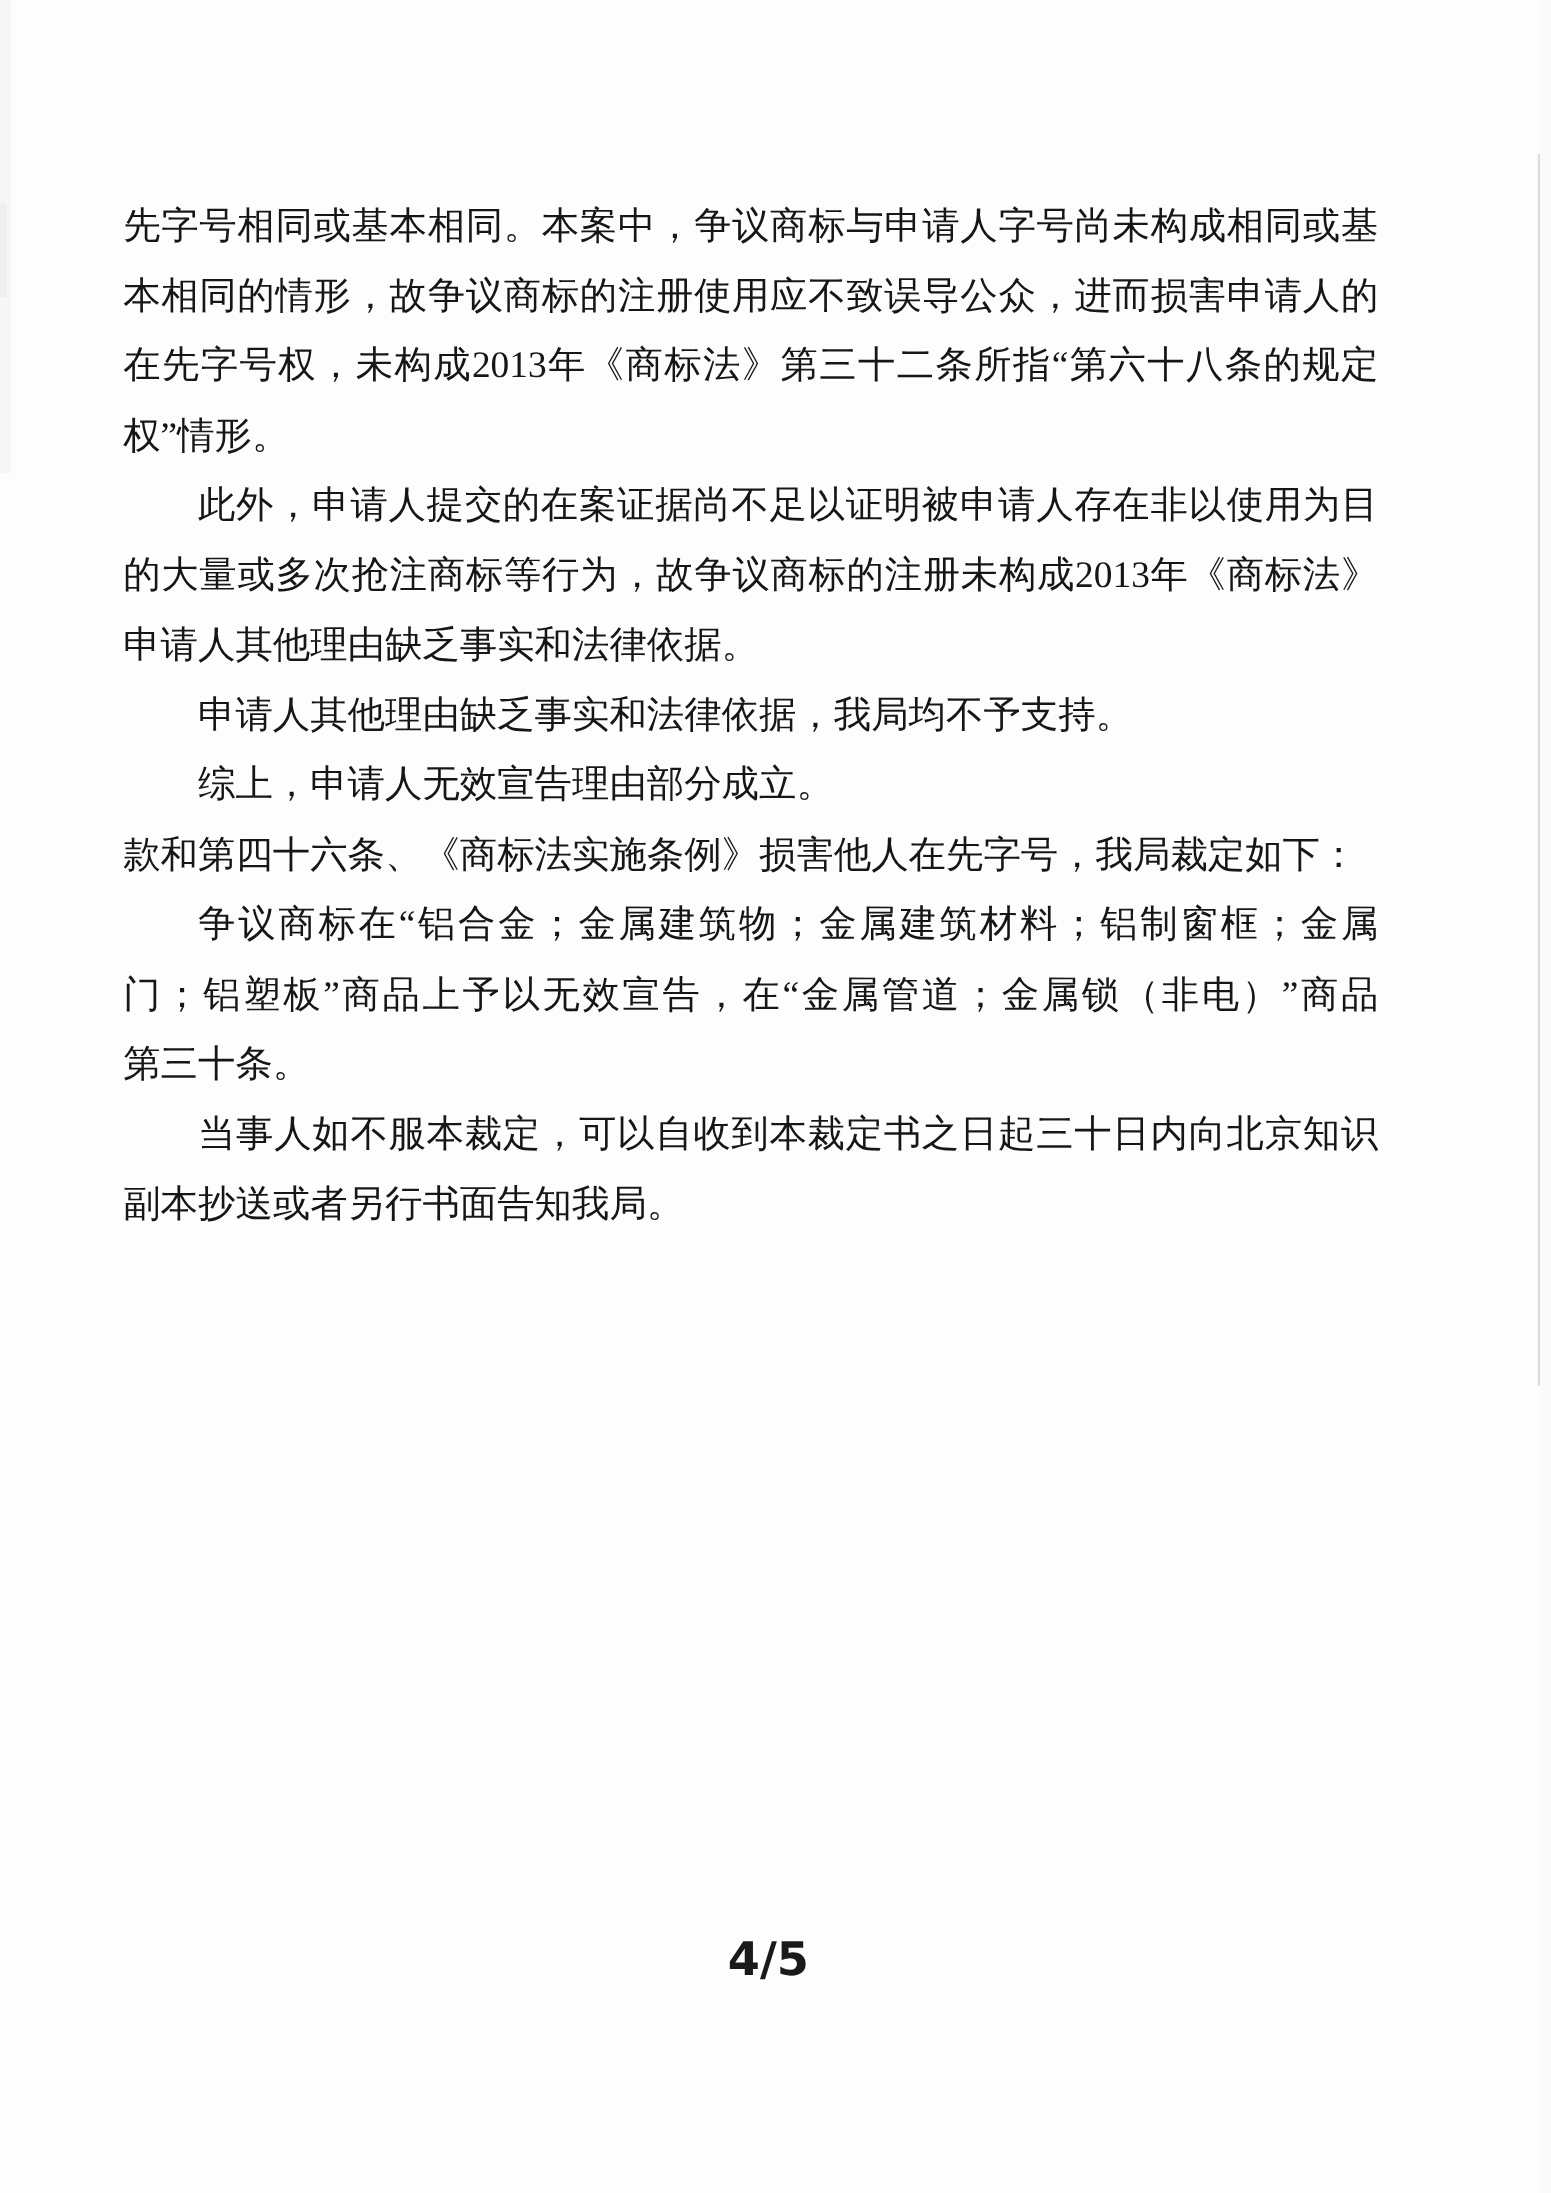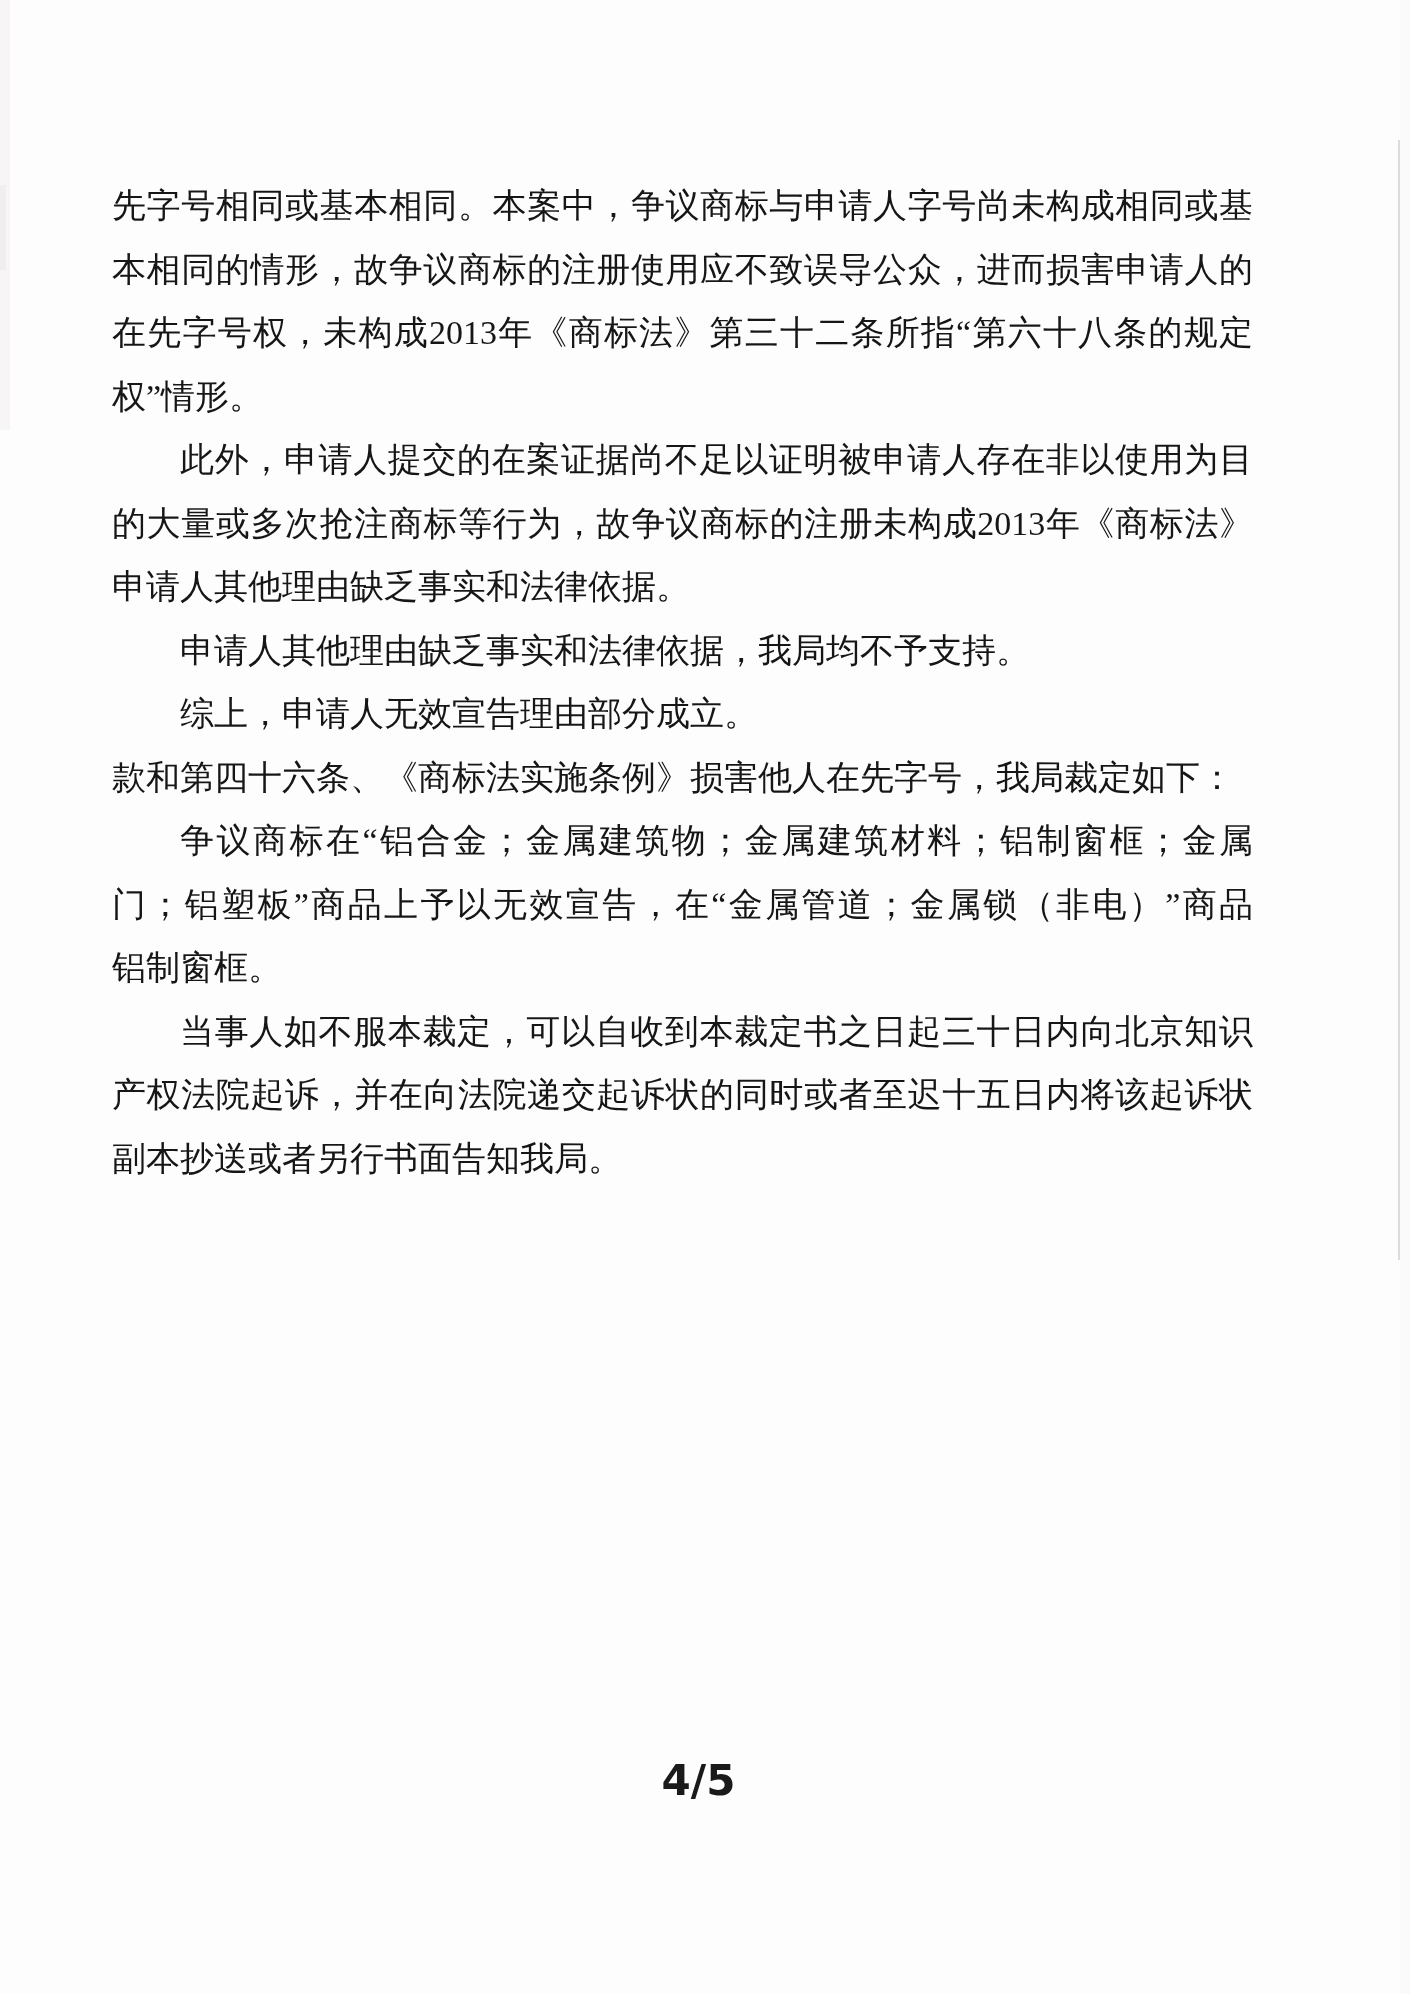--- a/index.html
+++ b/index.html
@@ -90,21 +90,20 @@
     <div class="ln j">在先字号权，未构成2013年《商标法》第三十二条所指“第六十八条的规定</div>
     <div class="ln">权”情形。</div>
     <div class="ln ind j">此外，申请人提交的在案证据尚不足以证明被申请人存在非以使用为目</div>
     <div class="ln j">的大量或多次抢注商标等行为，故争议商标的注册未构成2013年《商标法》</div>
     <div class="ln">申请人其他理由缺乏事实和法律依据。</div>
     <div class="ln ind">申请人其他理由缺乏事实和法律依据，我局均不予支持。</div>
     <div class="ln ind">综上，申请人无效宣告理由部分成立。</div>
     <div class="ln">款和第四十六条、《商标法实施条例》损害他人在先字号，我局裁定如下：</div>
     <div class="ln ind j">争议商标在“铝合金；金属建筑物；金属建筑材料；铝制窗框；金属</div>
     <div class="ln j">门；铝塑板”商品上予以无效宣告，在“金属管道；金属锁（非电）”商品</div>
-    <div class="ln">铝制窗框。</div>
+    <div class="ln">第三十条。</div>
     <div class="ln ind j">当事人如不服本裁定，可以自收到本裁定书之日起三十日内向北京知识</div>
-    <div class="ln j">产权法院起诉，并在向法院递交起诉状的同时或者至迟十五日内将该起诉状</div>
     <div class="ln">副本抄送或者另行书面告知我局。</div>
   </div>
 
   <div class="page-number">4/5</div>
 
 </div>
 
 </body></html>

